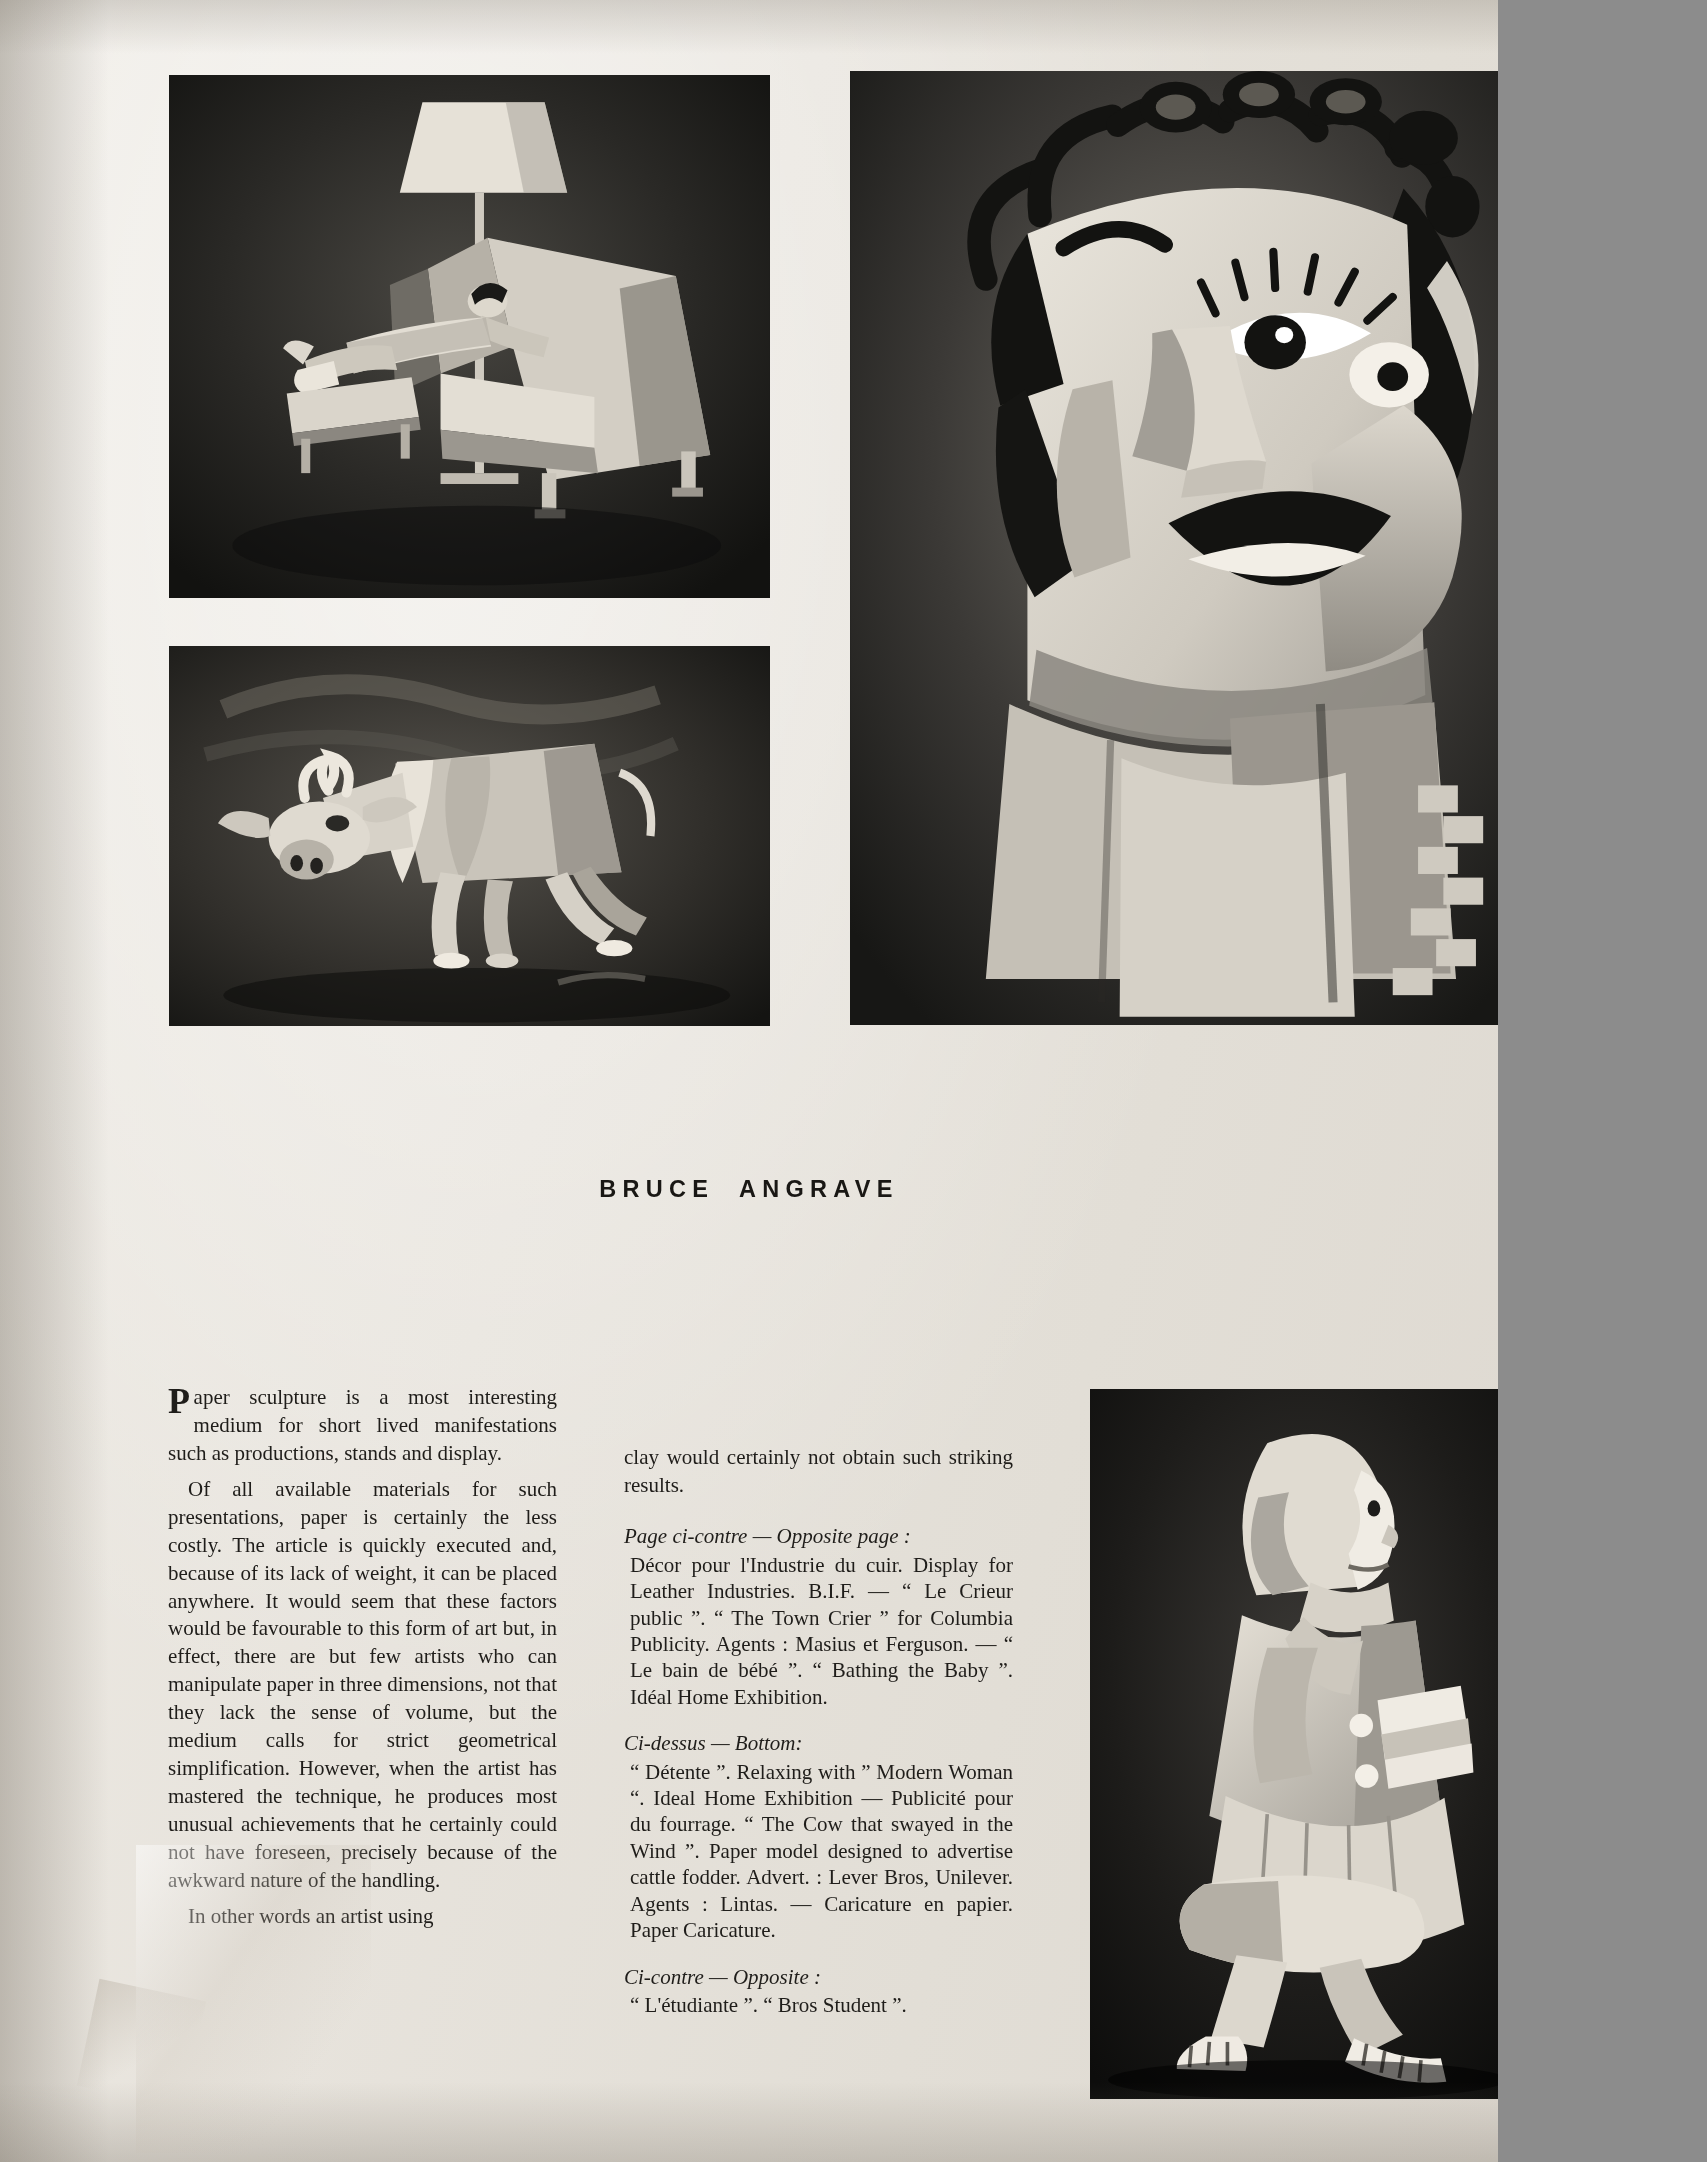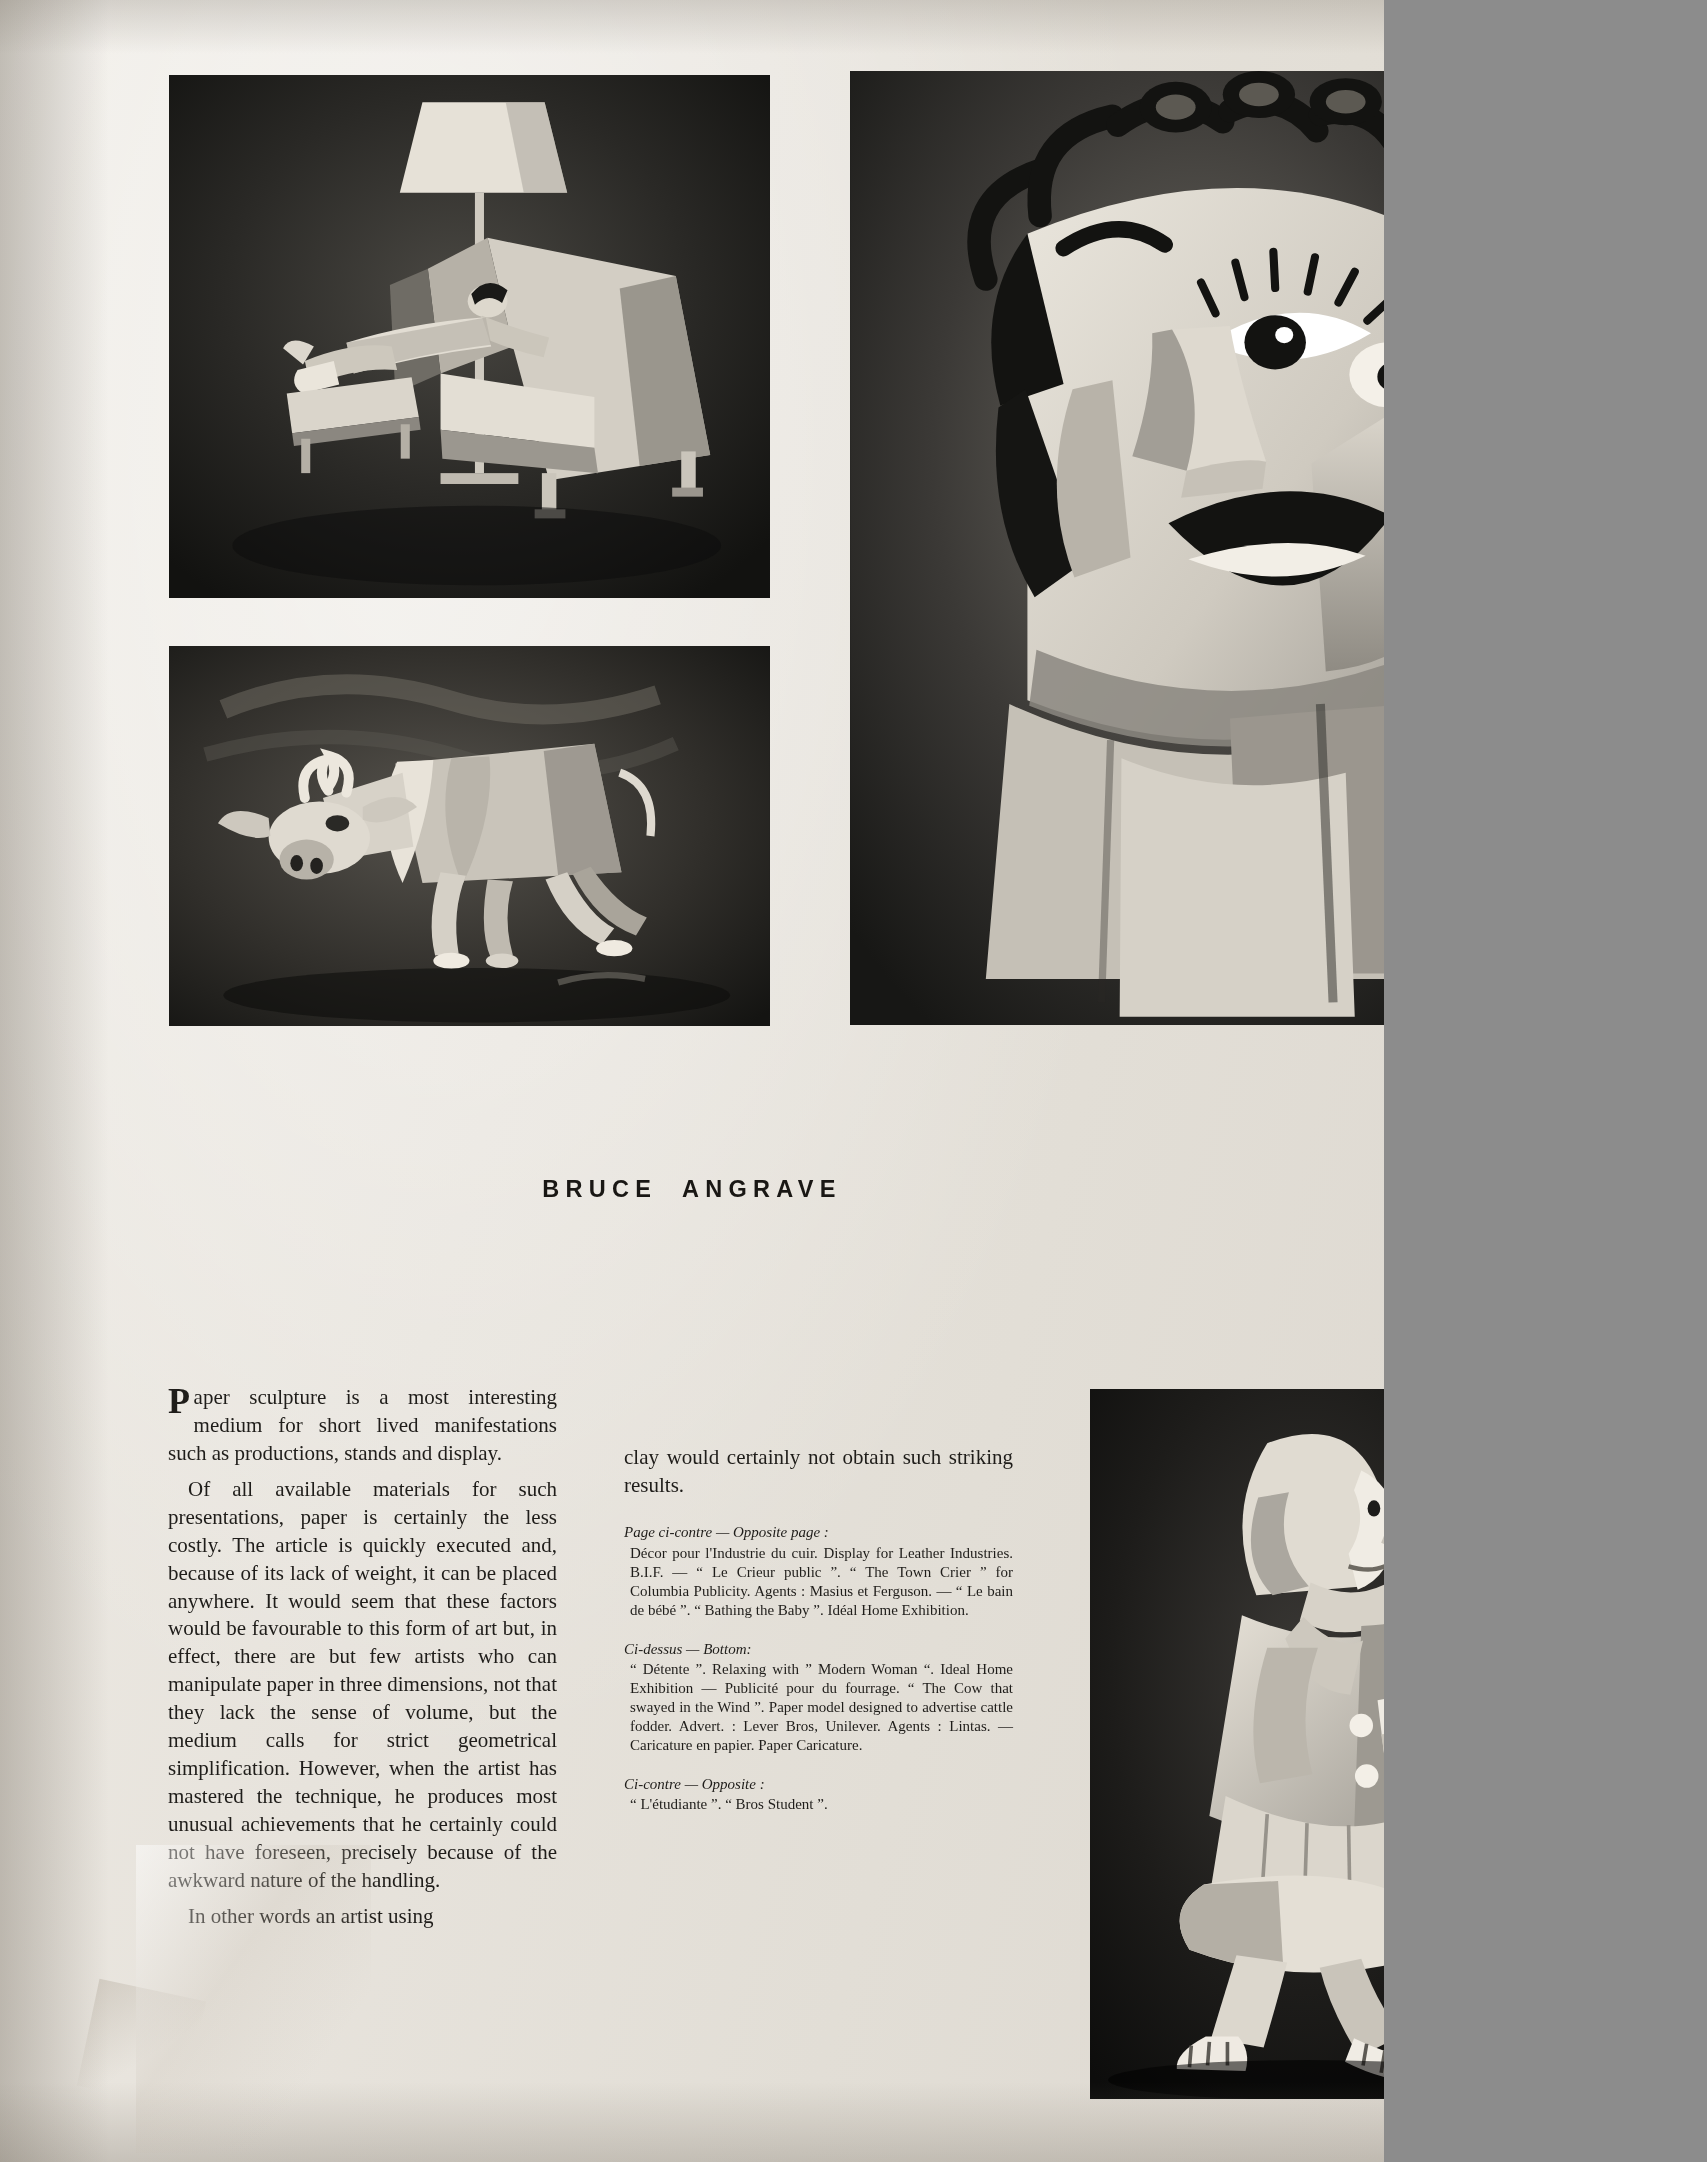--- a/index.html
+++ b/index.html
@@ -2,21 +2,21 @@
 <html style="font-size:14.5px"><head>
 <meta charset="utf-8">
 <style>
   html, body {
     margin: 0;
     padding: 0;
     background: #8c8c8c;
   }
   .page {
     position: relative;
-    width: 1384px;
+    width: 1498px;
     height: 2163px;
     background: #e9e6e0;
     overflow: hidden;
     font-family: "Liberation Serif", serif;
     color: #1d1b19;
   }
   
   .paper-tint {
     position: absolute;
     inset: 0;
@@ -104,21 +104,21 @@
     float: left;
     font-size: 36px;
     line-height: 0.85;
     font-weight: bold;
     padding: 1.8px 3.6px 0 0;
     font-family: "Liberation Serif", serif;
   }
 
   .caption-block {
     margin-top: 23.5px;
-    font-size: 15px;
+    font-size: 21px;
     line-height: 1.26;
     text-align: justify;
   }
   .caption-block .cap-head {
     font-style: italic;
     margin-bottom: 1.8px;
   }
   .caption-block .cap-body { margin: 0 0 20px 6px; }
 
   .caption-block .cap-body:last-child { margin-bottom: 0; }

